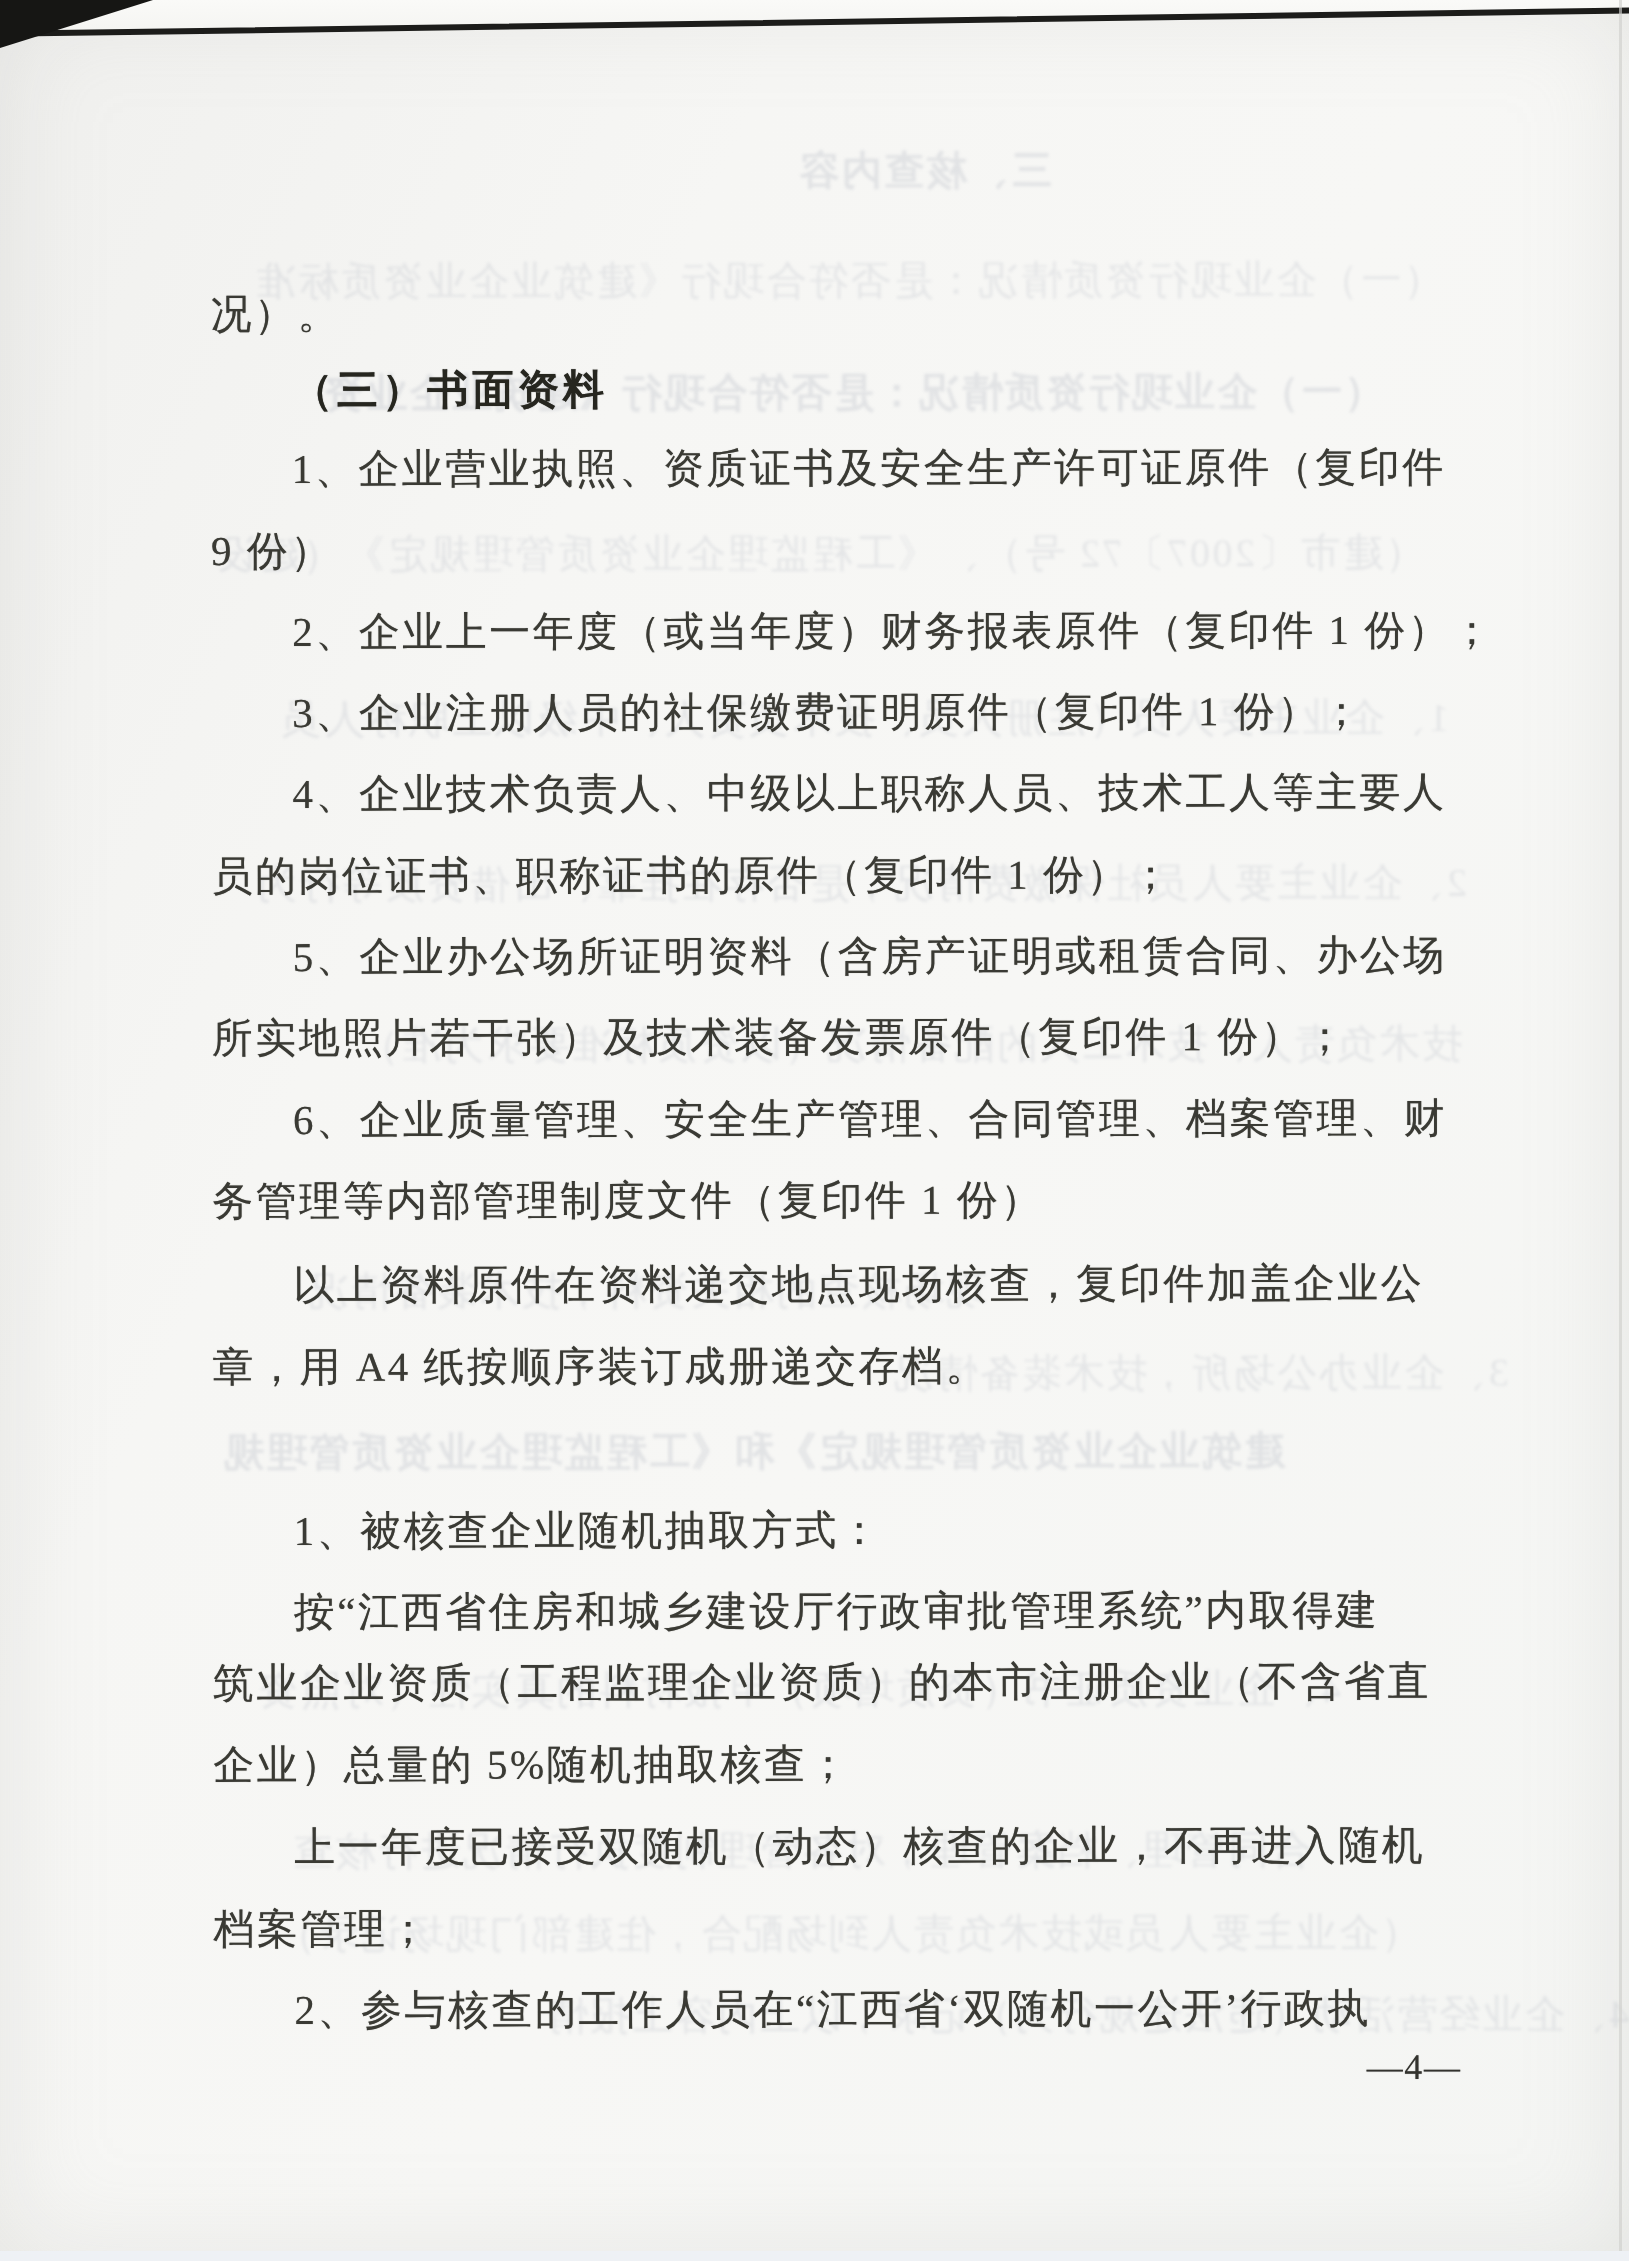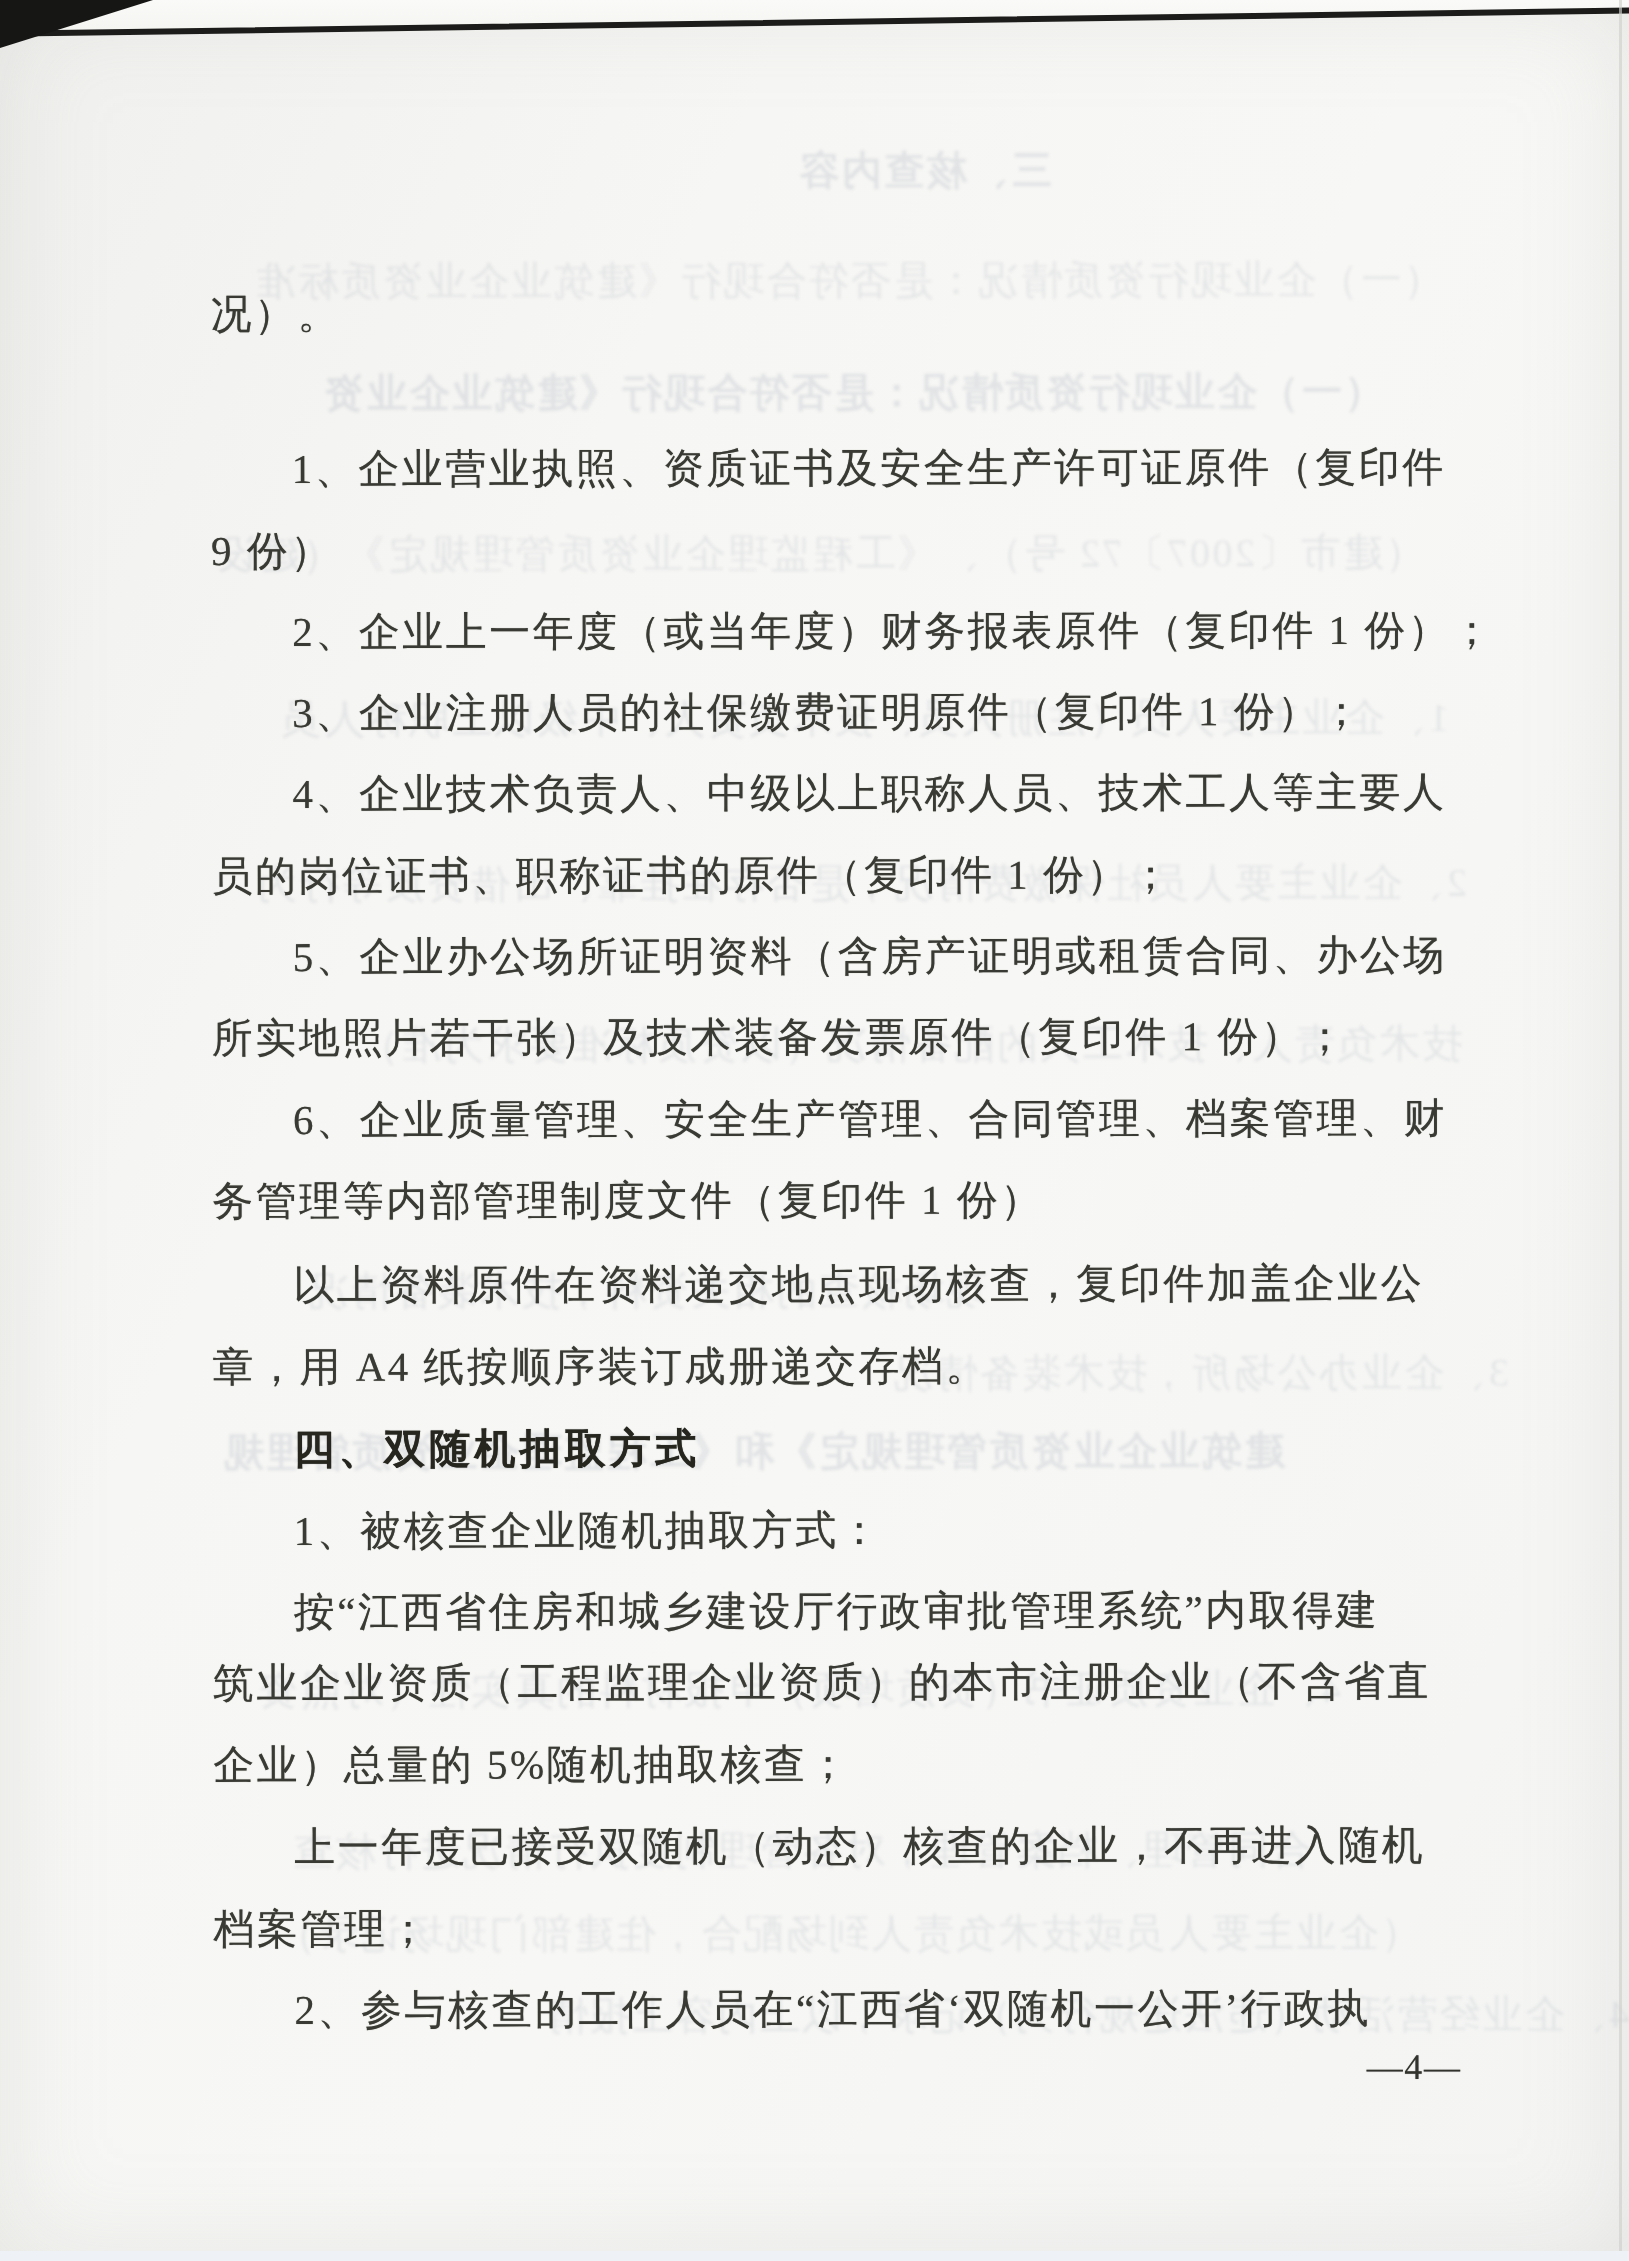--- a/index.html
+++ b/index.html
@@ -67,33 +67,33 @@
     <span class="bleed" style="left:891px;top:1346px">3、企业办公场所，技术装备情况</span>
     <span class="bleed bold" style="left:221px;top:1424px">建筑业企业资质管理规定》和《工程监理企业资质管理规</span>
     <span class="bleed" style="left:255px;top:1662px">4、企业资质证书（资质增项）申报材料的真实性（对照资</span>
     <span class="bleed" style="left:289px;top:1823px">合同管理、档案管理，对各管理制度执行情况进行核查</span>
     <span class="bleed" style="left:272px;top:1906px">（企业主要人员或技术负责人到场配合，住建部门现场记录）</span>
     <span class="bleed" style="left:543px;top:1988px">4、企业经营活动（违法违规行为）记录，以上内容上报情</span>
   </div>
 
   <div class="textblock">
     <div class="line" style="top:289px">况）。</div>
+    <div class="line indent heading" style="top:365px">（三）书面资料</div>
     <div class="line indent" style="top:444px">1、企业营业执照、资质证书及安全生产许可证原件（复印件</div>
     <div class="line" style="top:526px">9 份）</div>
     <div class="line indent" style="top:607px">2、企业上一年度（或当年度）财务报表原件（复印件 1 份）；</div>
     <div class="line indent" style="top:688px">3、企业注册人员的社保缴费证明原件（复印件 1 份）；</div>
     <div class="line indent" style="top:769px">4、企业技术负责人、中级以上职称人员、技术工人等主要人</div>
     <div class="line" style="top:851px">员的岗位证书、职称证书的原件（复印件 1 份）；</div>
     <div class="line indent" style="top:932px">5、企业办公场所证明资料（含房产证明或租赁合同、办公场</div>
     <div class="line" style="top:1013px">所实地照片若干张）及技术装备发票原件（复印件 1 份）；</div>
     <div class="line indent" style="top:1095px">6、企业质量管理、安全生产管理、合同管理、档案管理、财</div>
     <div class="line" style="top:1176px">务管理等内部管理制度文件（复印件 1 份）</div>
     <div class="line indent" style="top:1260px">以上资料原件在资料递交地点现场核查，复印件加盖企业公</div>
     <div class="line" style="top:1342px">章，用 A4 纸按顺序装订成册递交存档。</div>
-    <div class="line indent heading" style="top:1424px">四、双随机抽取方式</div>
     <div class="line indent" style="top:1506px">1、被核查企业随机抽取方式：</div>
     <div class="line indent" style="top:1587px">按“江西省住房和城乡建设厅行政审批管理系统”内取得建</div>
     <div class="line" style="top:1658px">筑业企业资质（工程监理企业资质）的本市注册企业（不含省直</div>
     <div class="line" style="top:1740px">企业）总量的 5%随机抽取核查；</div>
     <div class="line indent" style="top:1822px">上一年度已接受双随机（动态）核查的企业，不再进入随机</div>
     <div class="line" style="top:1904px">档案管理；</div>
     <div class="line indent" style="top:1985px">2、参与核查的工作人员在“江西省‘双随机一公开’行政执</div>
     <div class="page-number">—4—</div>
   </div>
 

